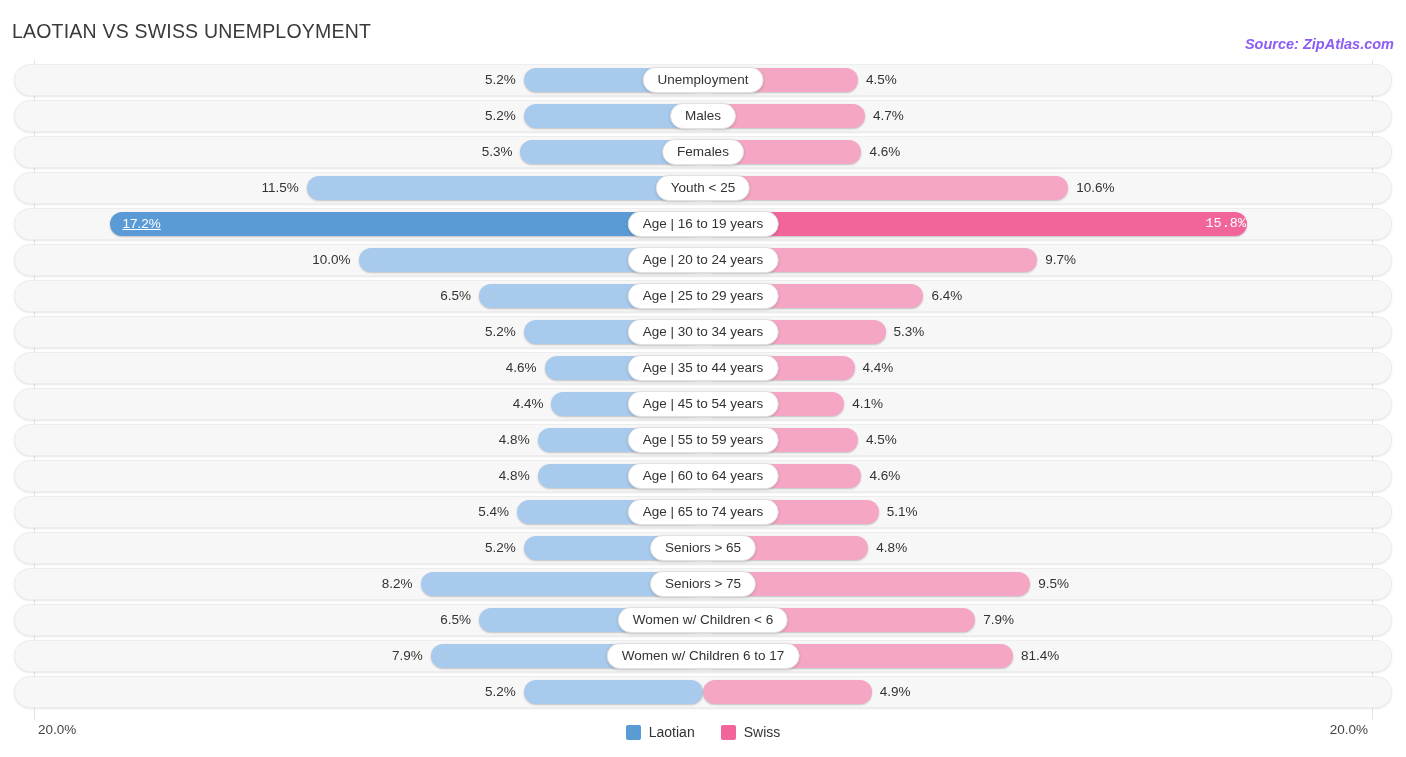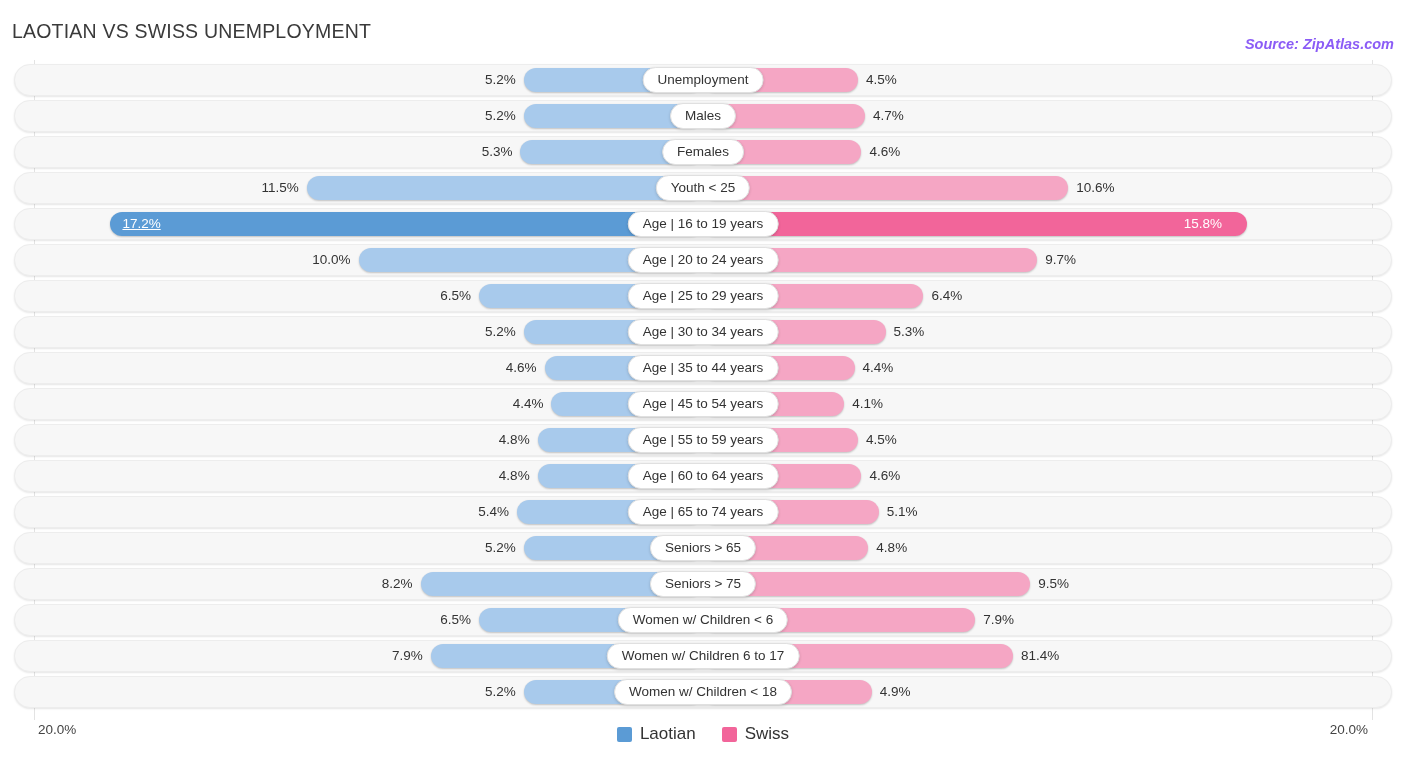--- a/index.html
+++ b/index.html
@@ -87,21 +87,21 @@
   }
   .axis-left  { left: 38px; }
   .axis-right { right: 38px; }
 
   .legend {
     position: absolute; left: 0; right: 0; top: 6px;
     display: flex; justify-content: center; align-items: center; gap: 26px;
   }
   .leg-item { display: flex; align-items: center; gap: 8px; }
   .swatch { width: 15px; height: 15px; border-radius: 2px; display: inline-block; }
-  .leg-label { font-size: 17px; color: #333; }
+  .leg-label { font-size: 14px; color: #333; }
 </style>
 </head>
 <body>
 
 <div id="root">
 
   <div class="header">
     <div class="title">LAOTIAN VS SWISS UNEMPLOYMENT</div>
     <div class="source">Source: ZipAtlas.com</div>
   </div>
@@ -140,21 +140,21 @@
           <div class="bar bar-right" style="width: 365.17px; background: rgb(245, 166, 196);"></div>
           <div class="val val-left" style="right: 1107.17px;">11.5%</div>
           <div class="val val-right" style="left: 1076.17px;">10.6%</div>
           <div class="cat">Youth &lt; 25</div>
         </div>
         <div class="row">
           <div class="track"></div>
           <div class="bar bar-left" style="width: 592.54px; background: rgb(91, 155, 213);"></div>
           <div class="bar bar-right" style="width: 544.31px; background: rgb(242, 101, 154);"></div>
           <div class="val val-left inside" style="left: 122.46px; text-align: left; text-decoration: underline;">17.2%</div>
-          <div class="val val-right inside" style="right: 184px; ">15.8%</div>
+          <div class="val val-right inside" style="right: 160px;  font-family: Liberation Mono, monospace;">15.8%</div>
           <div class="cat">Age | 16 to 19 years</div>
         </div>
         <div class="row">
           <div class="track"></div>
           <div class="bar bar-left" style="width: 344.5px; background: rgb(168, 202, 236);"></div>
           <div class="bar bar-right" style="width: 334.165px; background: rgb(245, 166, 196);"></div>
           <div class="val val-left" style="right: 1055.5px;">10.0%</div>
           <div class="val val-right" style="left: 1045.16px;">9.7%</div>
           <div class="cat">Age | 20 to 24 years</div>
         </div>
@@ -245,21 +245,20 @@
           <div class="val val-left" style="right: 983.155px;">7.9%</div>
           <div class="val val-right" style="left: 1021.05px;">81.4%</div>
           <div class="cat">Women w/ Children 6 to 17</div>
         </div>
         <div class="row">
           <div class="track"></div>
           <div class="bar bar-left" style="width: 179.14px; background: rgb(168, 202, 236);"></div>
           <div class="bar bar-right" style="width: 168.805px; background: rgb(245, 166, 196);"></div>
           <div class="val val-left" style="right: 890.14px;">5.2%</div>
           <div class="val val-right" style="left: 879.805px;">4.9%</div>
-          <div class="cat">Women w/ Children &lt; 18</div>
         </div>
       </div>
   </div>
 
   <div class="footer">
     <div class="axis-lab axis-left">20.0%</div>
     <div class="axis-lab axis-right">20.0%</div>
     <div class="legend" id="legend">
         <div class="leg-item">
           <span class="swatch" style="background: rgb(91, 155, 213);"></span>

